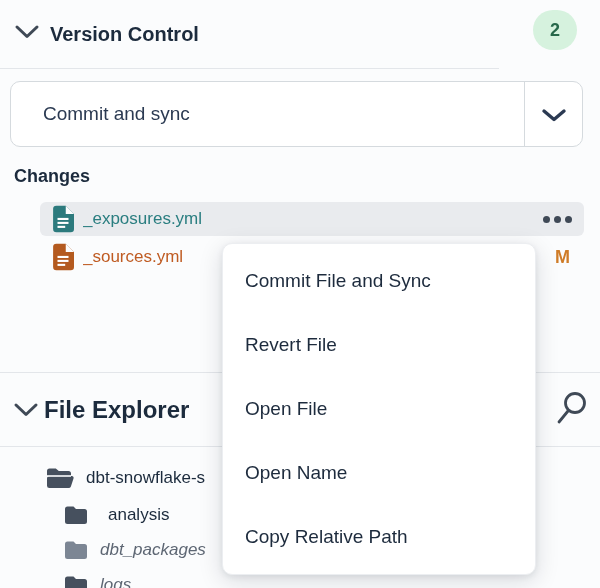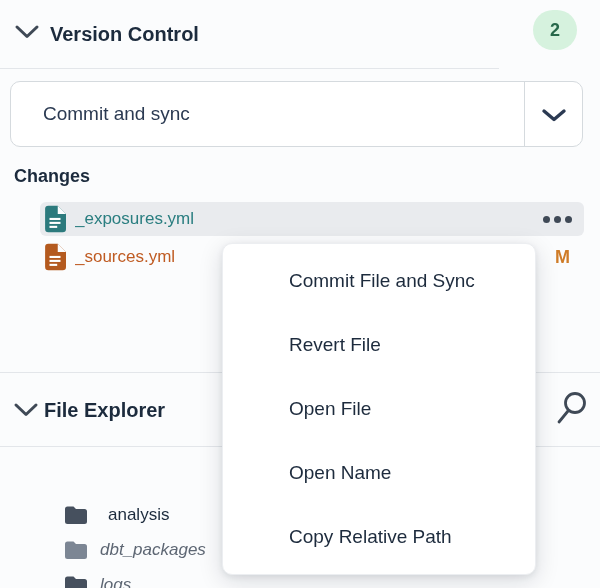--- a/index.html
+++ b/index.html
@@ -19,51 +19,51 @@
   .commit-dd{position:absolute;left:10px;top:81px;width:573px;height:66px;background:#ffffff;
              border:1px solid #d5dade;border-radius:10px;box-sizing:border-box;cursor:pointer;padding-left:46px;}
   .commit-dd-label{position:absolute;left:32px;top:0;height:64px;display:flex;align-items:center;
                    font-size:19px;color:#2b3a52;}
   .commit-dd-sep{position:absolute;left:513px;top:0;width:1px;height:64px;background:#d5dade;}
   .commit-dd-chevron{position:absolute;left:530px;top:26px;}
 
   
   .changes-label{position:absolute;left:14px;top:166px;font-size:18px;font-weight:bold;color:#1c2b3d;}
   .file-row{position:absolute;left:40px;width:544px;height:34px;display:flex;align-items:center;
-            border-radius:6px;cursor:pointer;box-sizing:border-box;padding:0 12px 0 4px;}
+            border-radius:6px;cursor:pointer;box-sizing:border-box;padding:0 12px 0 12px;}
   .file-row.selected{background:#e9ebee;}
   .file-row .doc-icon{flex:0 0 auto;margin-right:9px;display:flex;}
   .file-name{flex:1 1 auto;font-size:17px;white-space:nowrap;overflow:hidden;}
   .file-name.teal{color:#2a7e80;}
   .file-name.orange{color:#bf5b22;}
   .ellipsis{display:flex;gap:4px;align-items:center;cursor:pointer;padding:4px 0;}
   .ellipsis i{width:7px;height:7px;border-radius:50%;background:#3f4956;display:block;}
   .m-badge{font-size:18px;font-weight:bold;color:#cf7c28;margin-right:2px;}
 
   
   .fe-header{position:absolute;left:0;top:372px;width:600px;height:75px;
              border-top:1px solid #e3e6ea;border-bottom:1px solid #e3e6ea;box-sizing:border-box;}
   .fe-chevron{position:absolute;left:13px;top:29px;}
   .fe-title{position:absolute;left:44px;top:0;height:74px;display:flex;align-items:center;
-            font-size:20px;font-weight:bold;color:#1c2b3d;}
+            font-size:24px;font-weight:bold;color:#1c2b3d;}
   .fe-search{position:absolute;left:552px;top:17px;cursor:pointer;}
 
   
   .tree-row{position:absolute;height:28px;display:flex;align-items:center;cursor:pointer;}
   .tree-row .tree-icon{display:flex;margin-right:12px;}
   .tree-label{font-size:17px;color:#1c2b3d;white-space:nowrap;}
   .tree-label.muted{color:#5d6673;font-style:italic;}
 
   
   .context-menu{position:absolute;left:222px;top:243px;width:314px;height:332px;background:#ffffff;
                 border:1px solid #eceef1;border-radius:10px;box-sizing:border-box;z-index:10;
                 box-shadow:0 6px 24px rgba(16,24,40,.14),0 2px 6px rgba(16,24,40,.08);
                 padding:5px 0;display:flex;flex-direction:column;}
   .menu-item{flex:1 1 auto;display:flex;align-items:center;padding-left:22px;font-size:19px;
-             color:#1d2b3d;cursor:pointer;margin-left:44px;}
+             color:#1d2b3d;cursor:pointer;}
 </style>
 </head>
 <body>
 
 <div class="app">
 
   <div class="vc-header">
     <span class="vc-chevron">
       <svg width="26" height="16" viewBox="0 0 26 16">
           <polyline points="3,3 13,12.5 23,3" fill="none" stroke="#3f4956" stroke-width="3" stroke-linecap="round" stroke-linejoin="round"></polyline>
@@ -125,20 +125,30 @@
     </span>
     <span class="fe-title">File Explorer</span>
     <span class="fe-search">
       <svg width="34" height="42" viewBox="0 0 34 42">
         <circle cx="23" cy="13" r="9.5" fill="none" stroke="#3f4956" stroke-width="2.8"></circle>
         <line x1="16" y1="21" x2="7" y2="32" stroke="#3f4956" stroke-width="2.8" stroke-linecap="round"></line>
       </svg>
     </span>
   </div>
 
+  <div class="tree-row" style="left:46px;top:464px;">
+    <span class="tree-icon">
+      <svg width="28" height="23" viewBox="0 0 28 23">
+        <path d="M1 4a2.5 2.5 0 0 1 2.5-2.5h6.3L12.8 4h9.7A2.5 2.5 0 0 1 25 6.5V9H1z" fill="#46505e"></path>
+        <path d="M5 9h20.8a1.8 1.8 0 0 1 1.7 2.4l-2.6 8a2.5 2.5 0 0 1-2.4 1.7H3.4A2.4 2.4 0 0 1 1 18.7V11.5A2.5 2.5 0 0 1 3.5 9z" fill="#46505e"></path>
+        <path d="M1 8.2h24v1.6H1z" fill="#fbfcfd"></path>
+      </svg>
+    </span>
+    <span class="tree-label">dbt-snowflake-s</span>
+  </div>
 
   <div class="tree-row" style="left:64px;top:501px;gap:8px;">
     <span class="tree-icon">
       <svg width="24" height="20" viewBox="0 0 24 20">
         <path d="M1 4a2.5 2.5 0 0 1 2.5-2.5h6L12 4h8.5A2.5 2.5 0 0 1 23 6.5v10a2.5 2.5 0 0 1-2.5 2.5h-17A2.5 2.5 0 0 1 1 16.5z" fill="#46505e"></path>
       </svg>
     </span>
     <span class="tree-label">analysis</span>
   </div>
 

